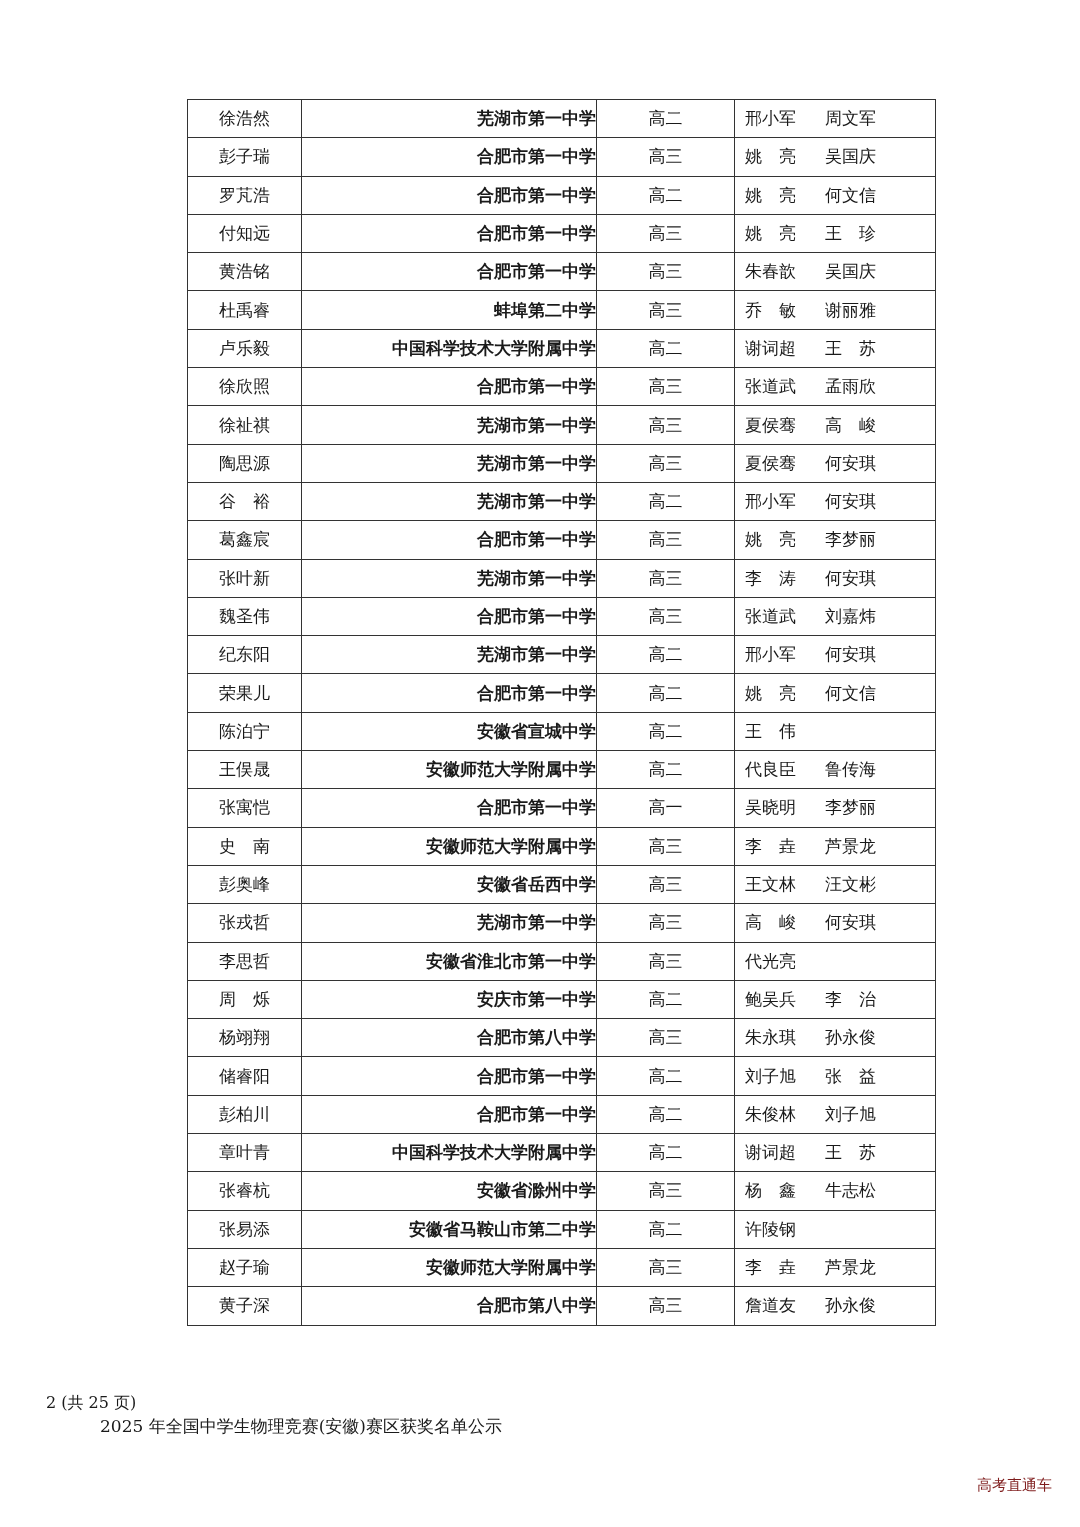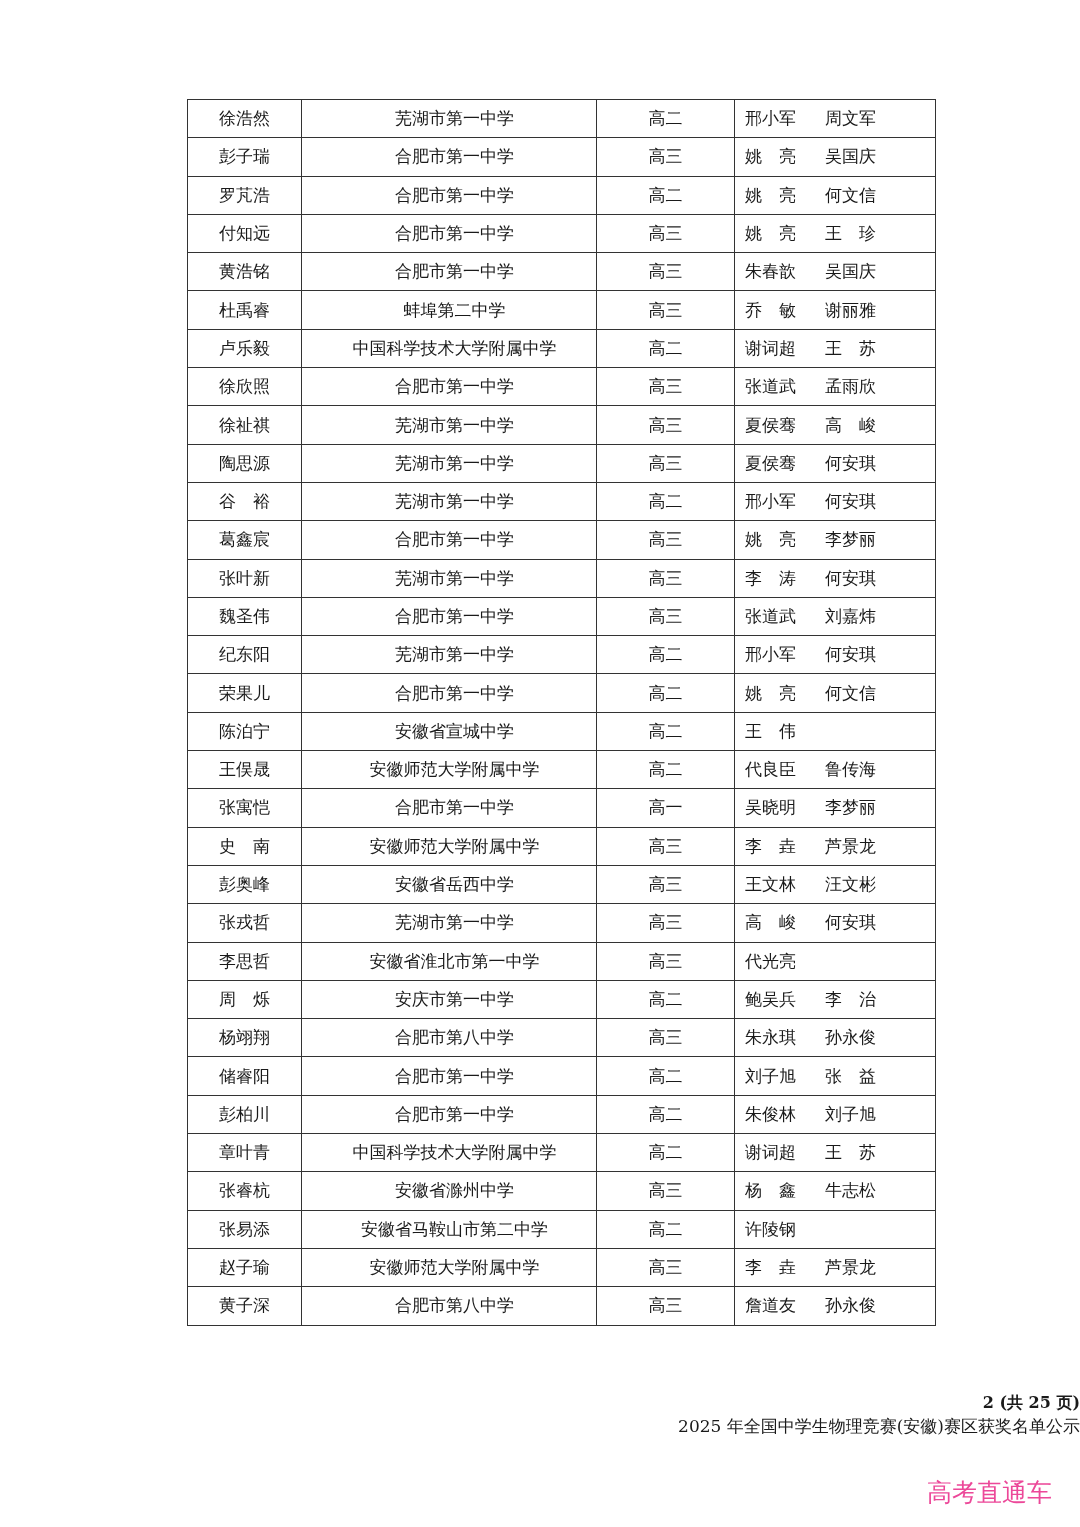--- a/index.html
+++ b/index.html
@@ -13,37 +13,37 @@
     border-collapse:collapse; table-layout:fixed;
     width:736px;
     margin-left:40px;
   }
   .page-table td {
     border:1.5px solid #333;
     height:37.3px; padding:0; font-size:17px; line-height:1;
     white-space:nowrap;
   }
   .c-name { width:113px; text-align:center; }
-  .c-school { width:283px; text-align:center; padding-left:11px !important; }
+  .c-school { width:283px; text-align:right; padding-left:11px !important;font-weight:bold; }
   .c-grade { width:137px; text-align:center; }
   .c-teacher { width:200px; text-align:left; }
   .t1 { display:inline-block; width:80px; margin-left:10px; }
   .t2 { display:inline-block; }
   .footer-page {
-    position:absolute; top:1393px; left:0; width:1080px; text-align:right;
-    font-size:16px; padding-left:90px; box-sizing:border-box;font-weight:bold;
+    position:absolute; top:1393px; left:0; width:1080px; text-align:left;
+    font-size:16px; padding-left:46px; box-sizing:border-box;
   }
   .footer-title {
-    position:absolute; top:1415px; left:0; width:1080px; text-align:right;
+    position:absolute; top:1415px; left:0; width:1080px; text-align:left;
     font-size:17px; padding-left:100px; box-sizing:border-box;
   }
   .watermark {
     position:absolute; top:1476px; right:28px;
     font-family:"DejaVu Sans", "Liberation Sans", sans-serif;
-    font-size:25px; color:#ec4899;
+    font-size:15px; color:#7f1d1d;
   }
 </style>
 </head>
 <body>
 
 <table class="page-table">
   <tbody id="tbody">
       <tr>
         <td class="c-name">徐浩然</td>
         <td class="c-school">芜湖市第一中学</td>

